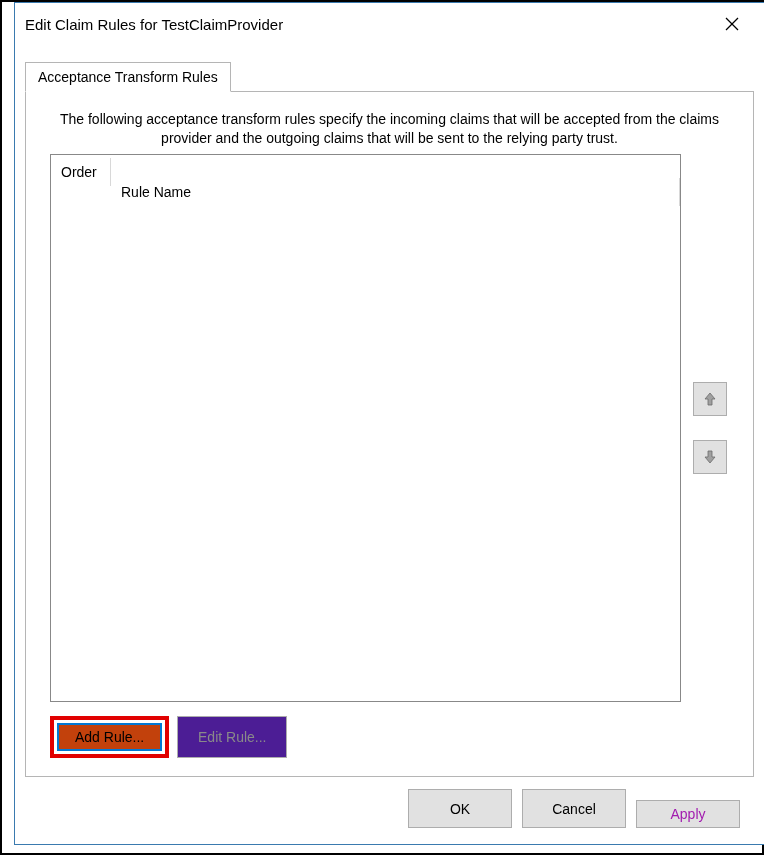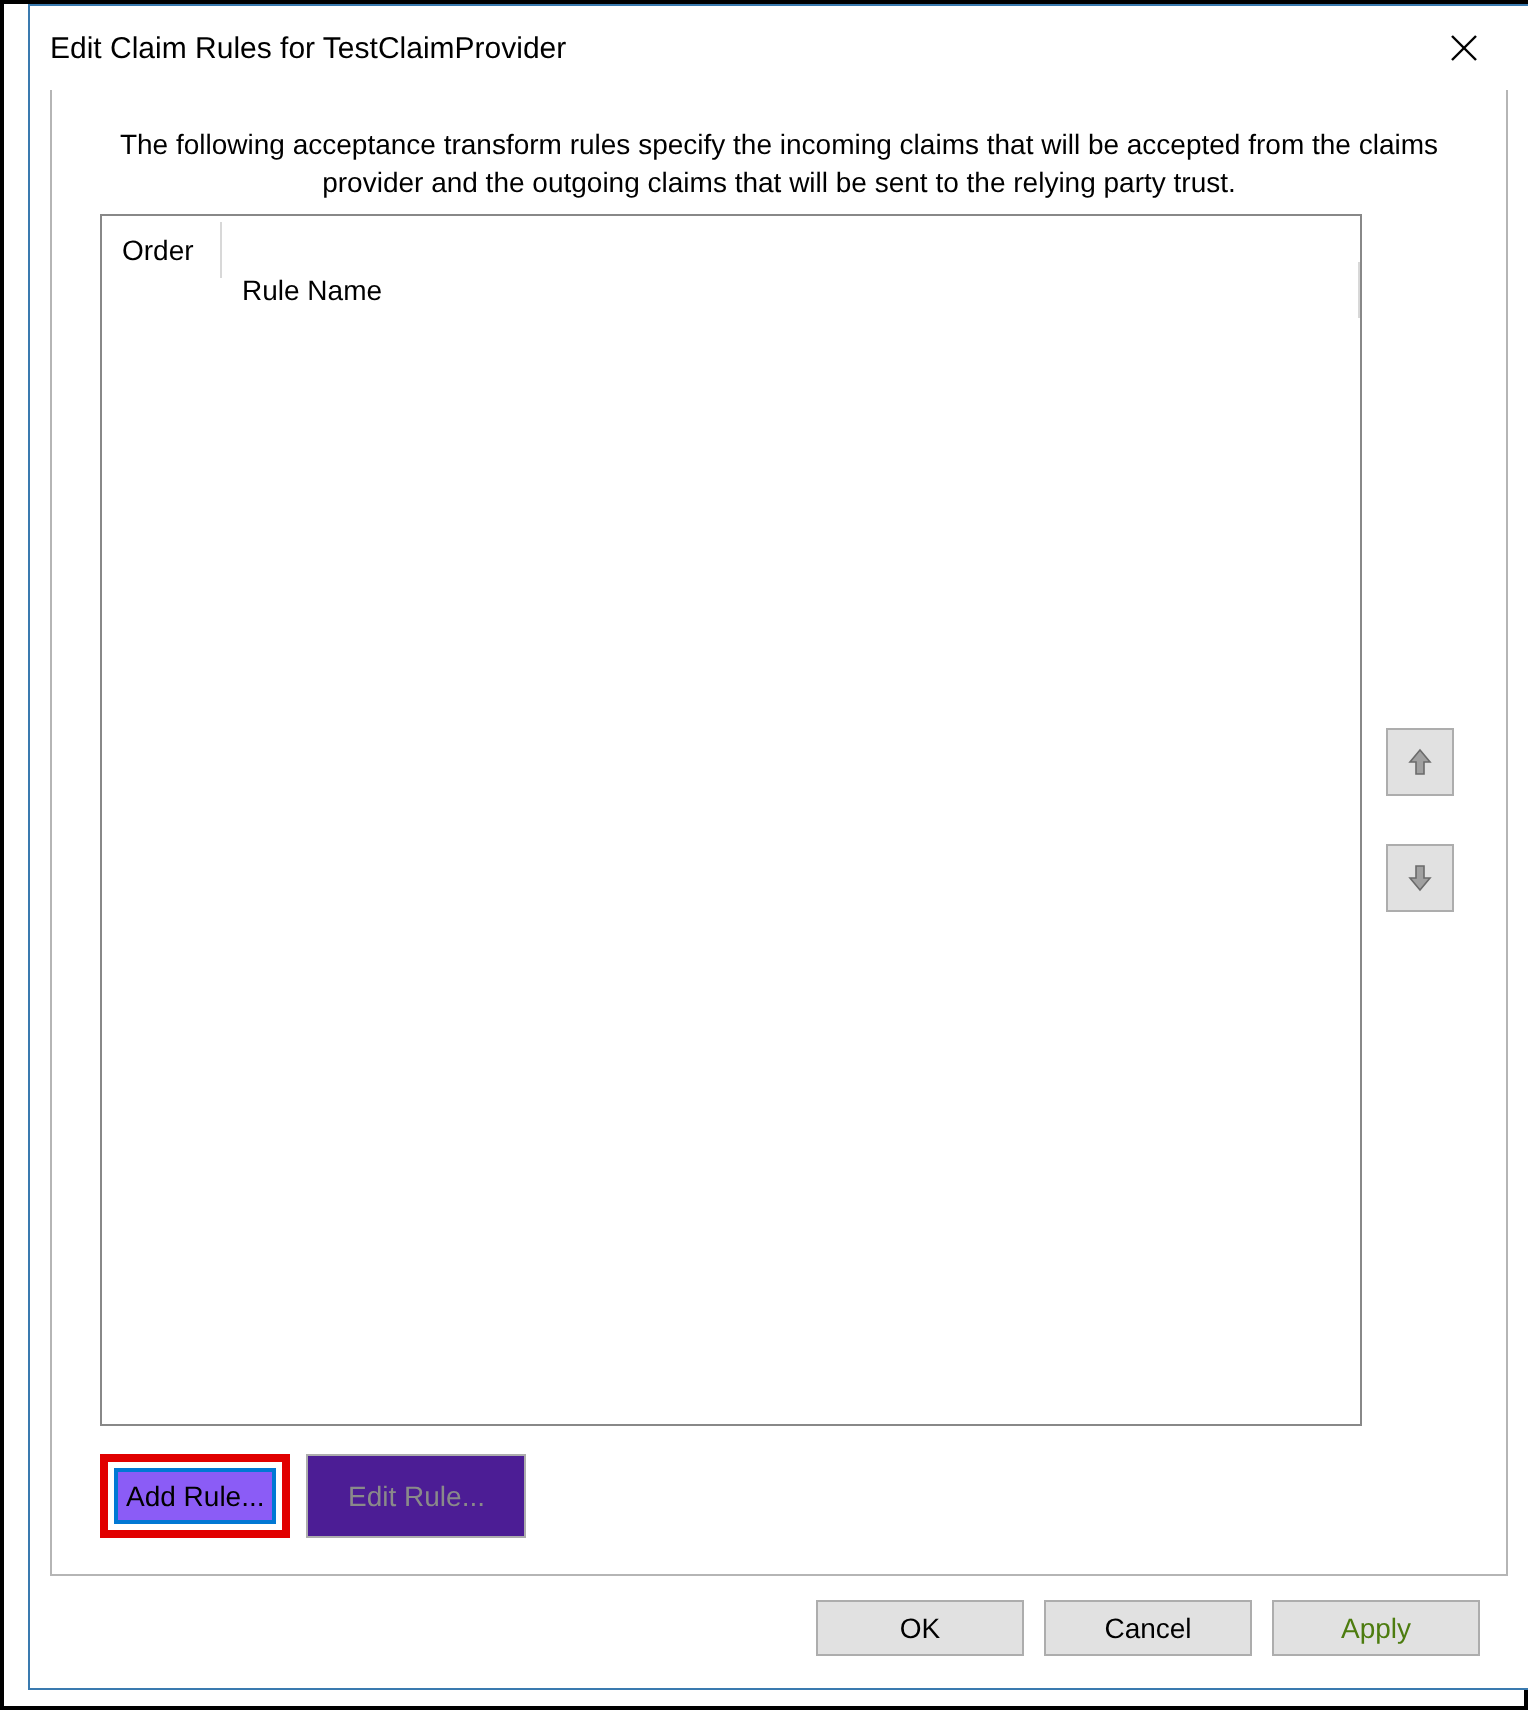--- a/index.html
+++ b/index.html
@@ -176,23 +176,23 @@
     color: #8a8a8a;
     cursor: default;
   }
   .highlight-box {
     border: 4px solid #e10000;
     padding: 3px;
     display: inline-flex;
   }
   .add-btn-inner {
     border: 2px solid #0178d4;
-    padding: 4px 4px;
-    font-size: 14px;
-    background: #8b5cf6;
+    padding: 4px 16px;
+    font-size: 14px;
+    background: #c2410c;
     color: #000;
     cursor: pointer;
     font-family: inherit;
   }
   .dialog-buttons {
     display: flex;
     justify-content: flex-end;
     gap: 10px;
     padding: 12px 14px 4px 14px;
   }
@@ -201,42 +201,46 @@
     padding: 5px 14px;
     font-size: 14px;
     background: #e1e1e1;
     border: 1px solid #adadad;
     color: #000;
     text-align: center;
     cursor: pointer;
     font-family: inherit;
   }
   .dlg-btn.disabled {
-    color: #4d7c0f;
+    color: #a21caf;
     cursor: default;
+    margin-top: 11px;
   }
 </style>
 </head>
 <body>
 
 <div class="outer-frame">
   <div class="window">
 
     <div class="titlebar">
       <div class="titlebar-title">Edit Claim Rules for TestClaimProvider</div>
       <button class="close-btn" aria-label="close">
         <svg viewBox="0 0 14 14">
           <line x1="1" y1="1" x2="13" y2="13" stroke="#000" stroke-width="1.2"></line>
           <line x1="13" y1="1" x2="1" y2="13" stroke="#000" stroke-width="1.2"></line>
         </svg>
       </button>
     </div>
 
     <div class="body-area">
 
+      <div class="tab-header-row">
+        <div class="tab active">Acceptance Transform Rules</div>
+      </div>
 
       <div class="tab-panel">
 
         <div class="description">The following acceptance transform rules specify the incoming claims that will be accepted from the claims provider and the outgoing claims that will be sent to the relying party trust.</div>
 
         <div class="rules-row">
           <div class="rules-list">
             <div class="list-header">
               <div class="col-order">Order</div>
               <div class="col-name">Rule Name</div>

